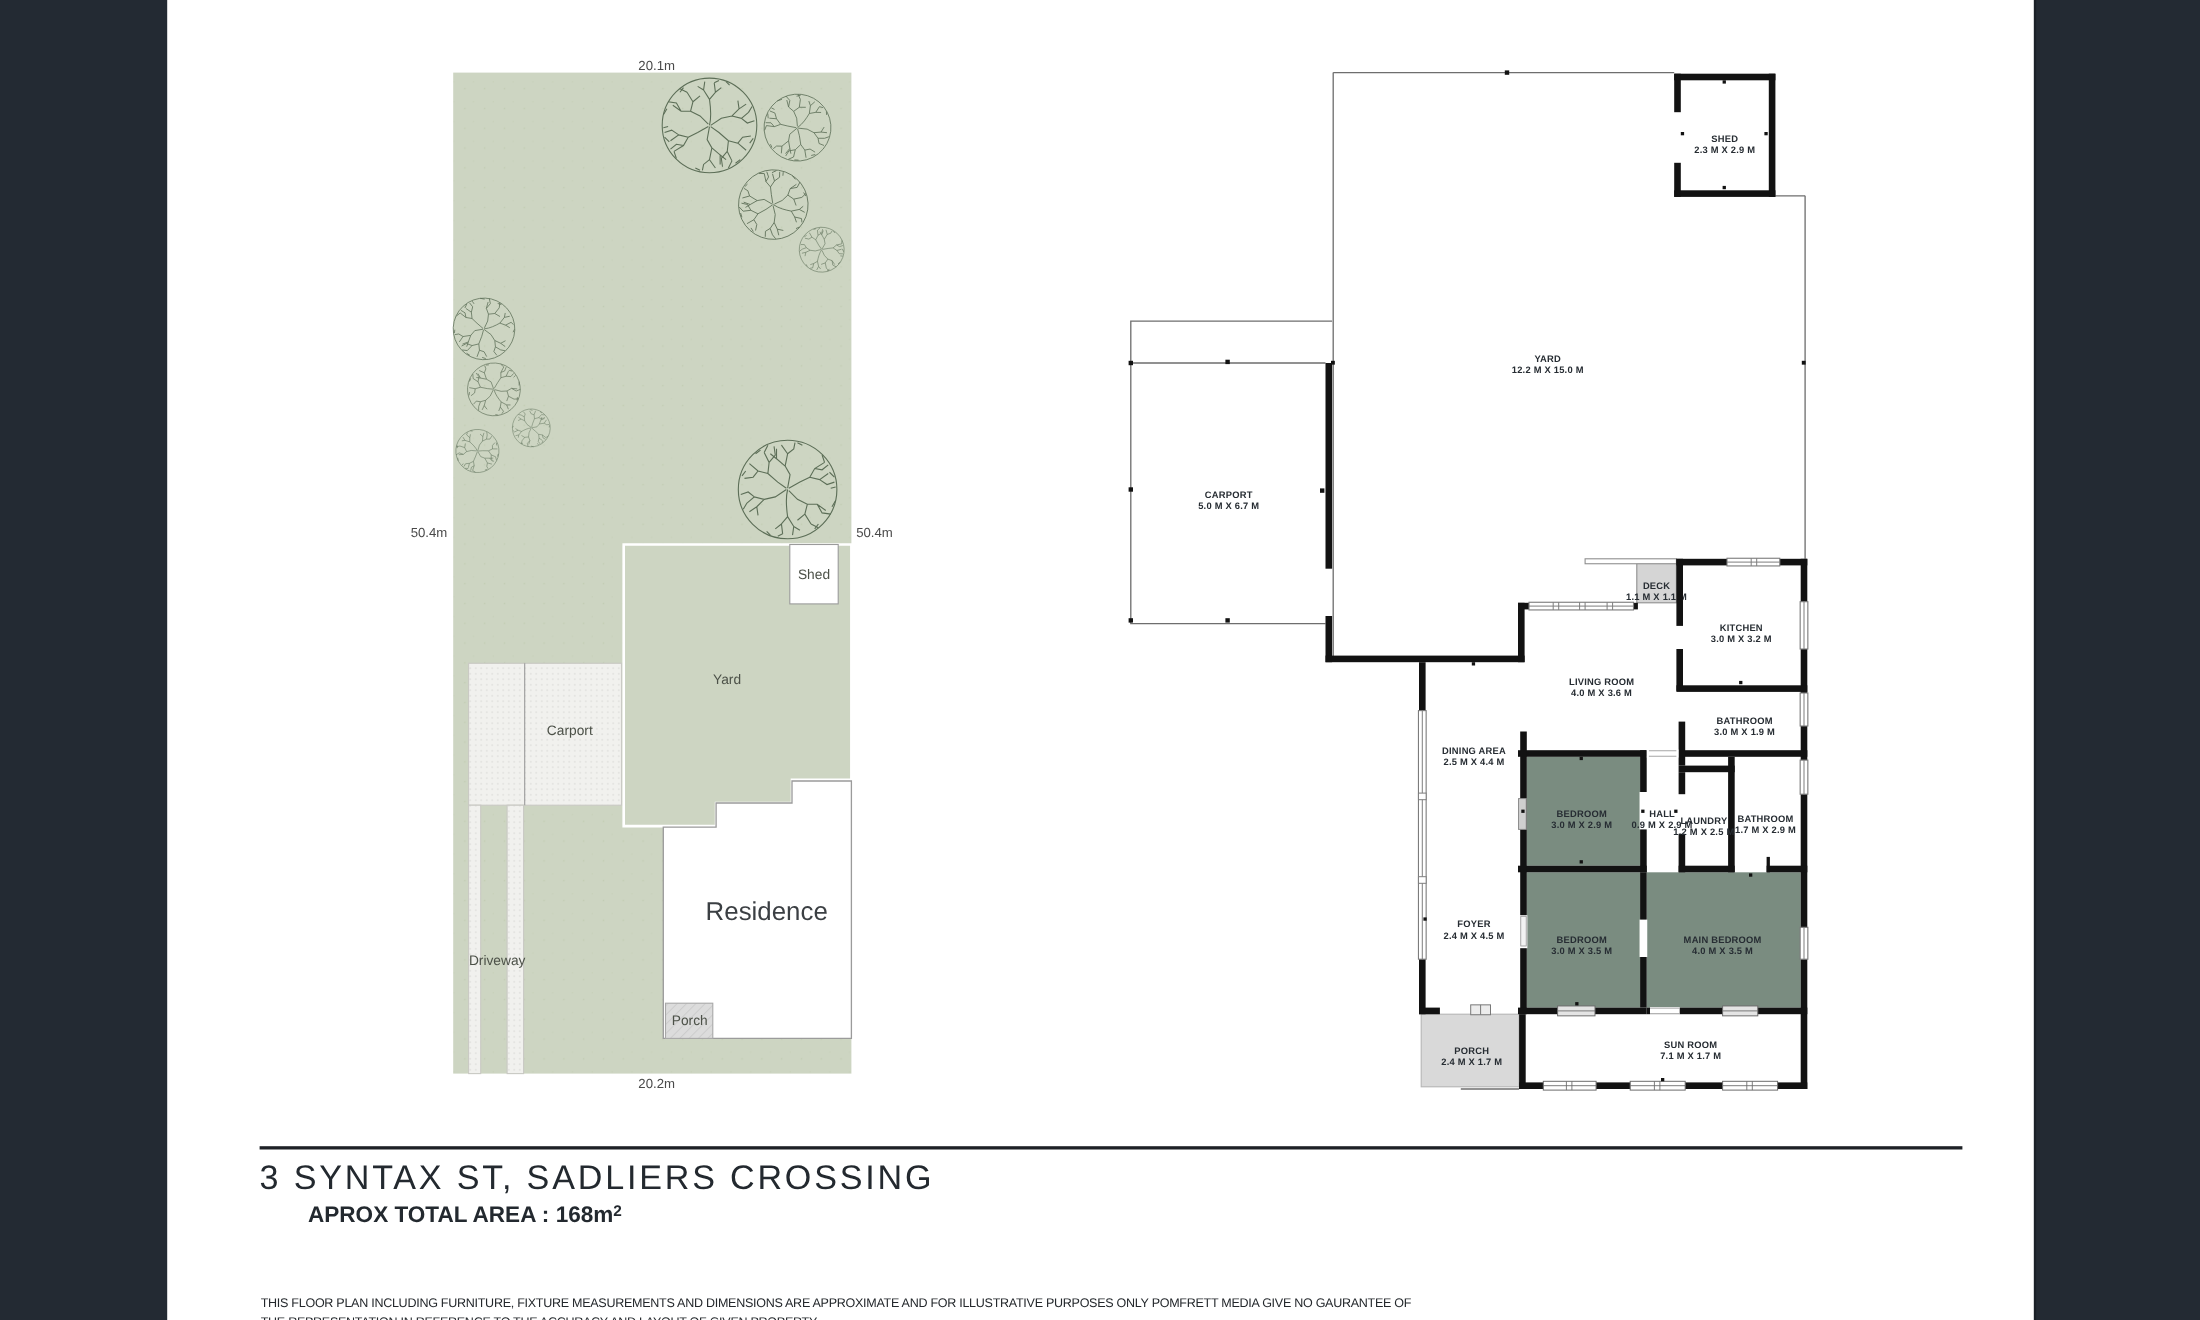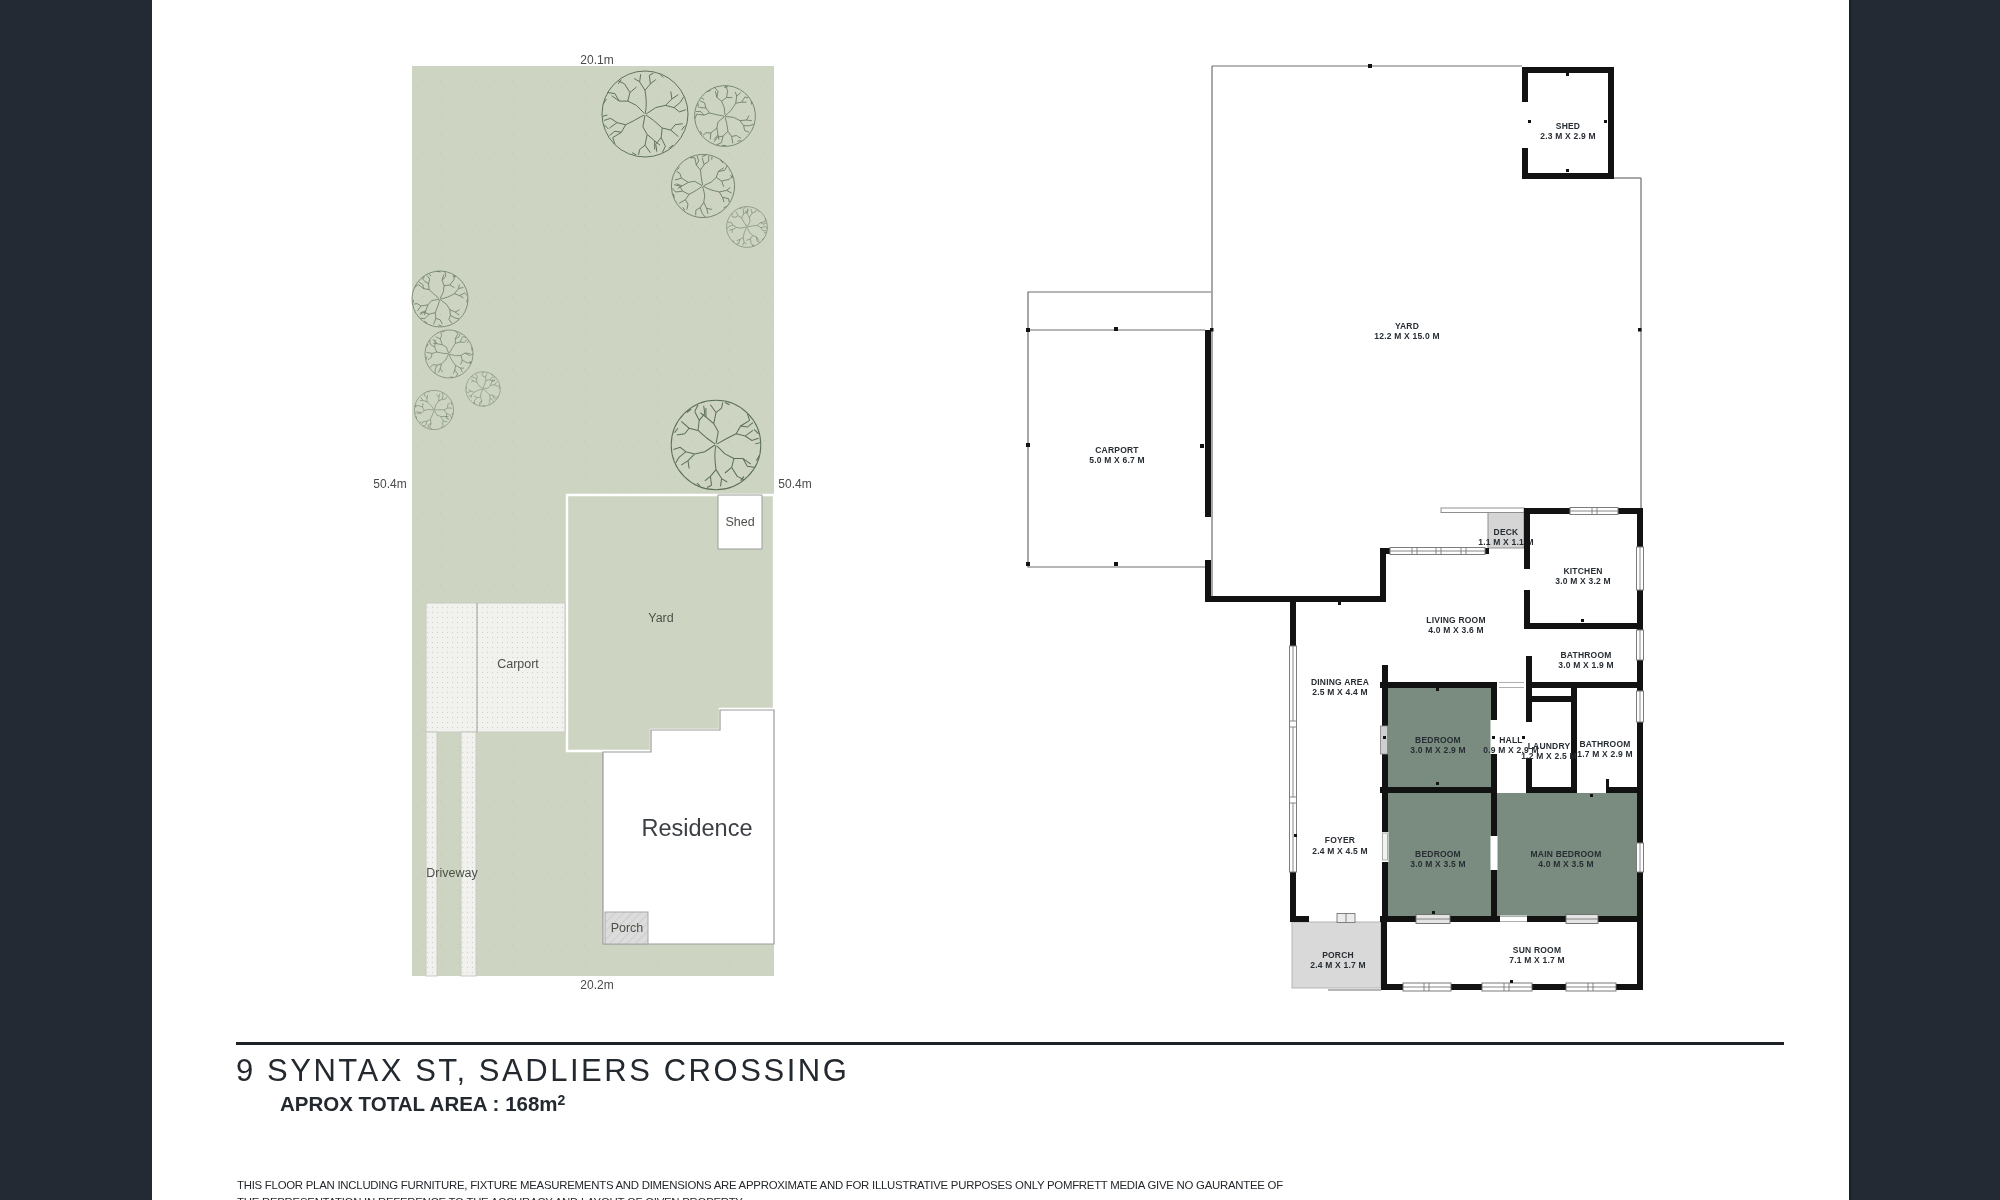--- a/index.html
+++ b/index.html
@@ -390,21 +390,21 @@
     <text x="1338" y="958">PORCH</text>
     <text x="1338" y="968">2.4 M X 1.7 M</text>
 
     <text x="1537" y="953">SUN ROOM</text>
     <text x="1537" y="963">7.1 M X 1.7 M</text>
   </g>
 </svg>
 
 <div class="abs" style="left:236px;top:1042px;width:1548px;height:3px;background:#1e2227;"></div>
 
-<div class="abs" style="left:236px;top:1053px;width:1200px;font-size:31px;letter-spacing:2.55px;color:#23292f;font-weight:400;">9 SYNTAX ST, SADLIERS CROSSING</div>
+<div class="abs" style="left:236px;top:1053px;width:1200px;font-size:31px;letter-spacing:2.55px;color:#23292f;font-weight:400;">3 SYNTAX ST, SADLIERS CROSSING</div>
 
 <div class="abs" style="left:236px;top:1092px;width:800px;font-size:20.5px;letter-spacing:0px;color:#23292f;font-weight:700;margin-left:44px;">APROX TOTAL AREA : 168m<span style="font-size:14px;vertical-align:6px;">2</span></div>
 
 <div class="abs" style="left:237px;top:1177px;width:1420px;font-size:11.4px;line-height:17px;letter-spacing:-0.25px;color:#24282c;">
 THIS FLOOR PLAN INCLUDING FURNITURE, FIXTURE MEASUREMENTS AND DIMENSIONS ARE APPROXIMATE AND FOR ILLUSTRATIVE PURPOSES ONLY POMFRETT MEDIA GIVE NO GAURANTEE OF<br>
 THE REPRESENTATION IN REFERENCE TO THE ACCURACY AND LAYOUT OF GIVEN PROPERTY.<br>
 PLEASE DIRECT ALL QUESTIONS REGARDING THE PROPERTY TO THE AGENT. VENDOR OR PARTY REPRESENTING THE PROPERTY
 </div>
 
 </body></html>

